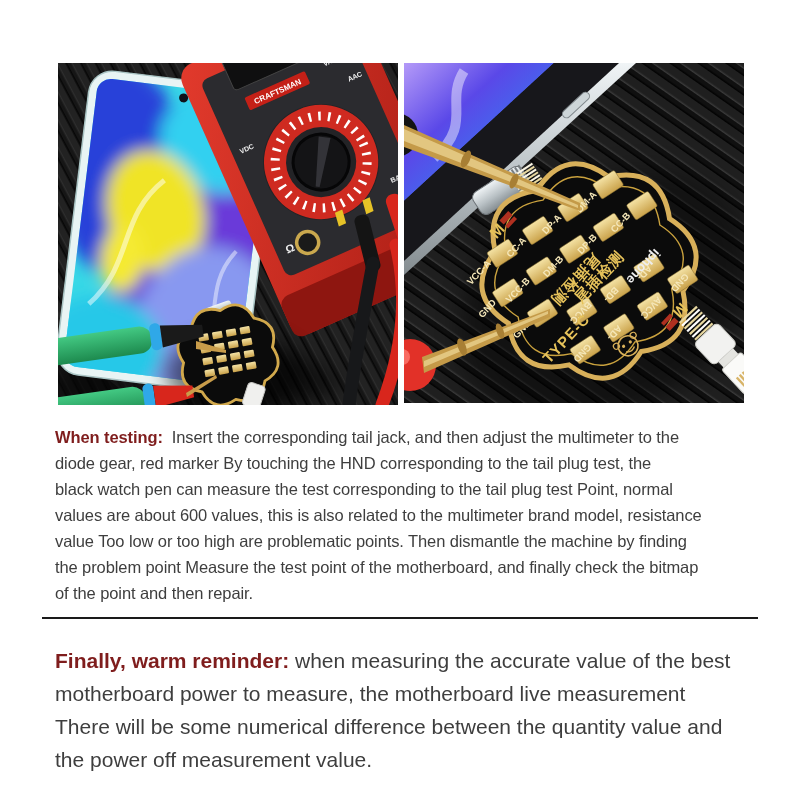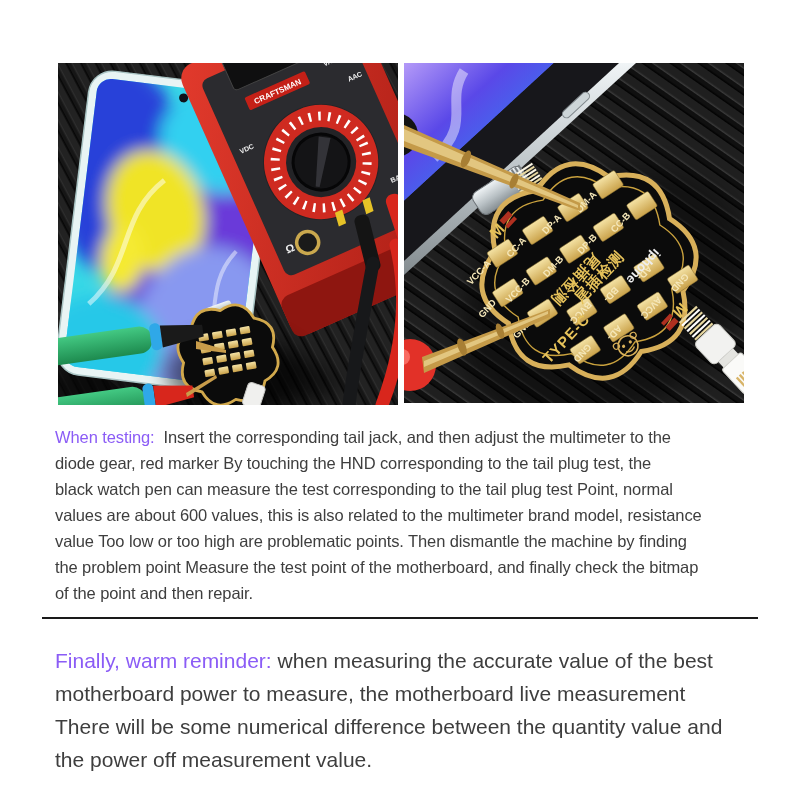--- a/index.html
+++ b/index.html
@@ -5,21 +5,21 @@
   html,body{margin:0;padding:0;background:#ffffff;}
   .page{position:relative;width:800px;height:800px;background:#ffffff;overflow:hidden;
         font-family:"Liberation Sans",sans-serif;}
   .photo{position:absolute;overflow:hidden;}
   .photo svg{display:block;}
   #photo-left{left:58px;top:63px;width:340px;height:342px;}
   #photo-right{left:404px;top:63px;width:340px;height:340px;}
   .para{position:absolute;color:#3e3e3e;white-space:pre;}
   #para-testing{left:55px;top:424px;width:740px;font-size:16.5px;line-height:26px;letter-spacing:-0.1px;}
   #para-reminder{left:55px;top:644px;width:740px;font-size:21px;line-height:33px;}
-  .lead-red{color:#8b5cf6;}
+  .lead-red{color:#7f1d1d;font-weight:bold;}
   .divider{position:absolute;left:42px;top:617px;width:716px;height:2px;background:#1a1a1a;}
   svg text{font-family:"Liberation Sans",sans-serif;}
   .padlbl{font-size:9.5px;font-weight:bold;fill:#f5e7b9;}
   .cnlbl{font-size:15px;font-weight:bold;fill:#e6c25a;letter-spacing:1px;}
   .mtxt{font-size:7px;fill:#f0f0f0;font-weight:bold;}
 </style>
 </head>
 <body>
 
 <div class="page">

